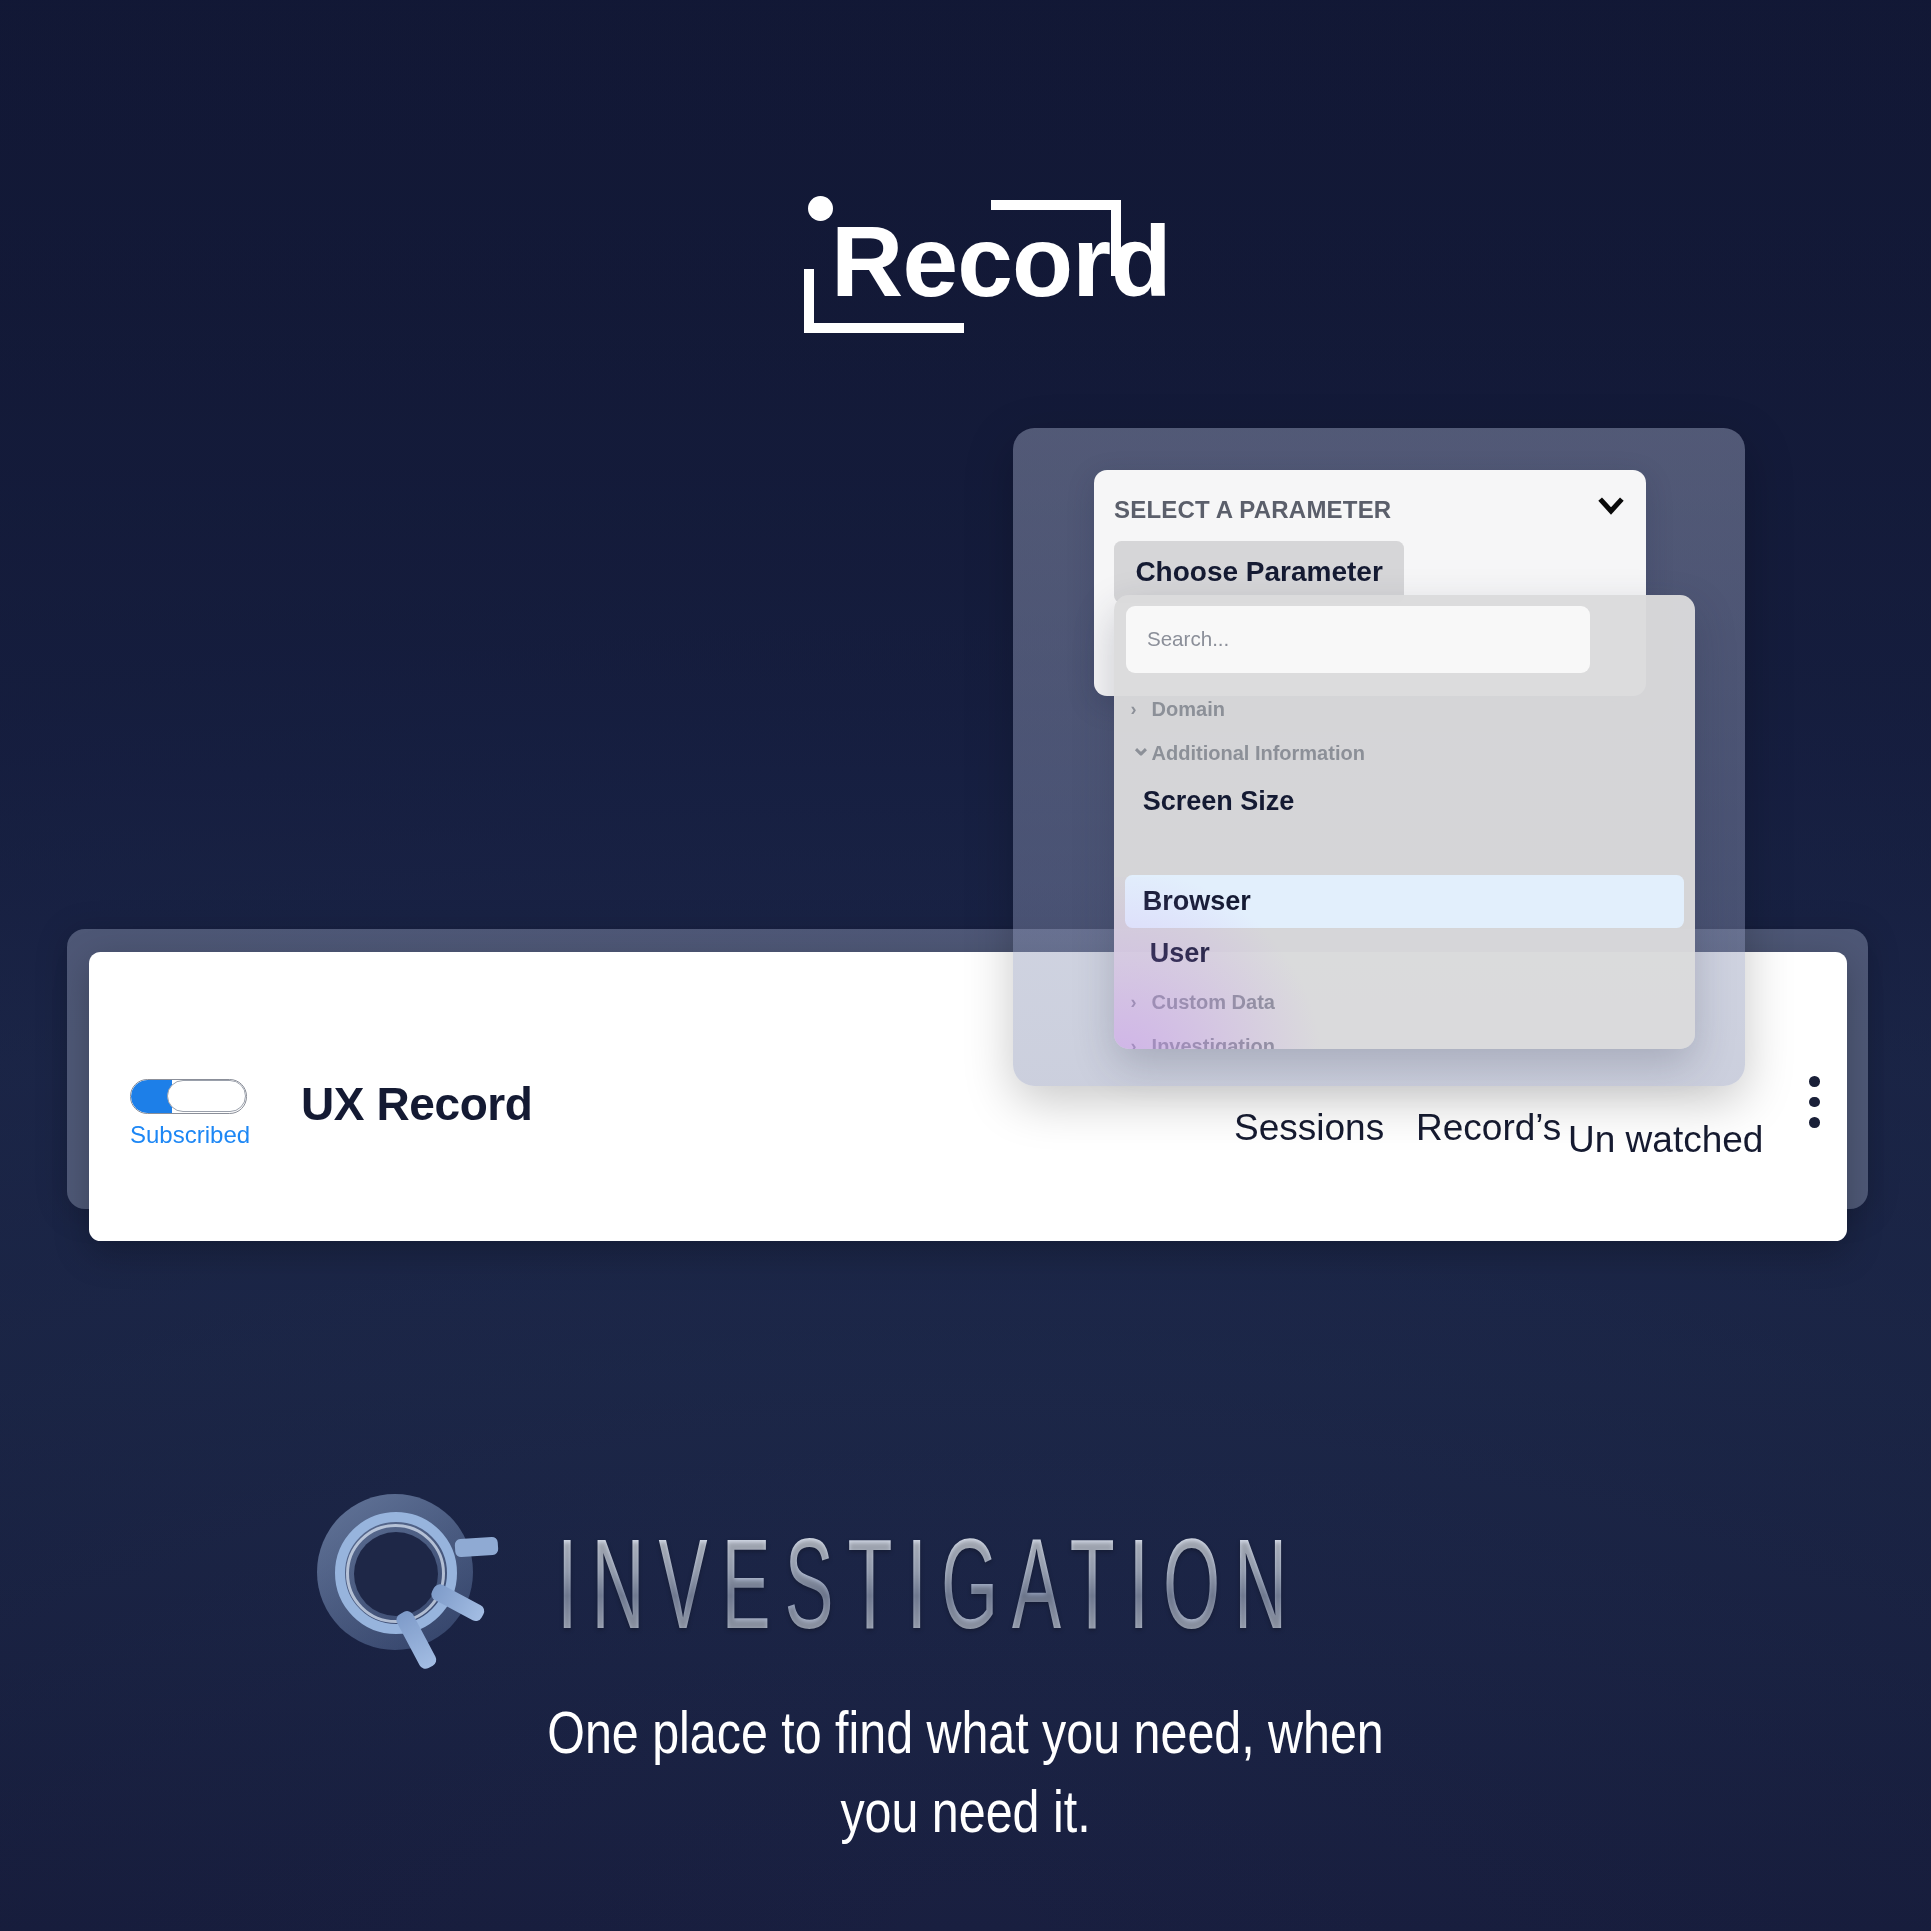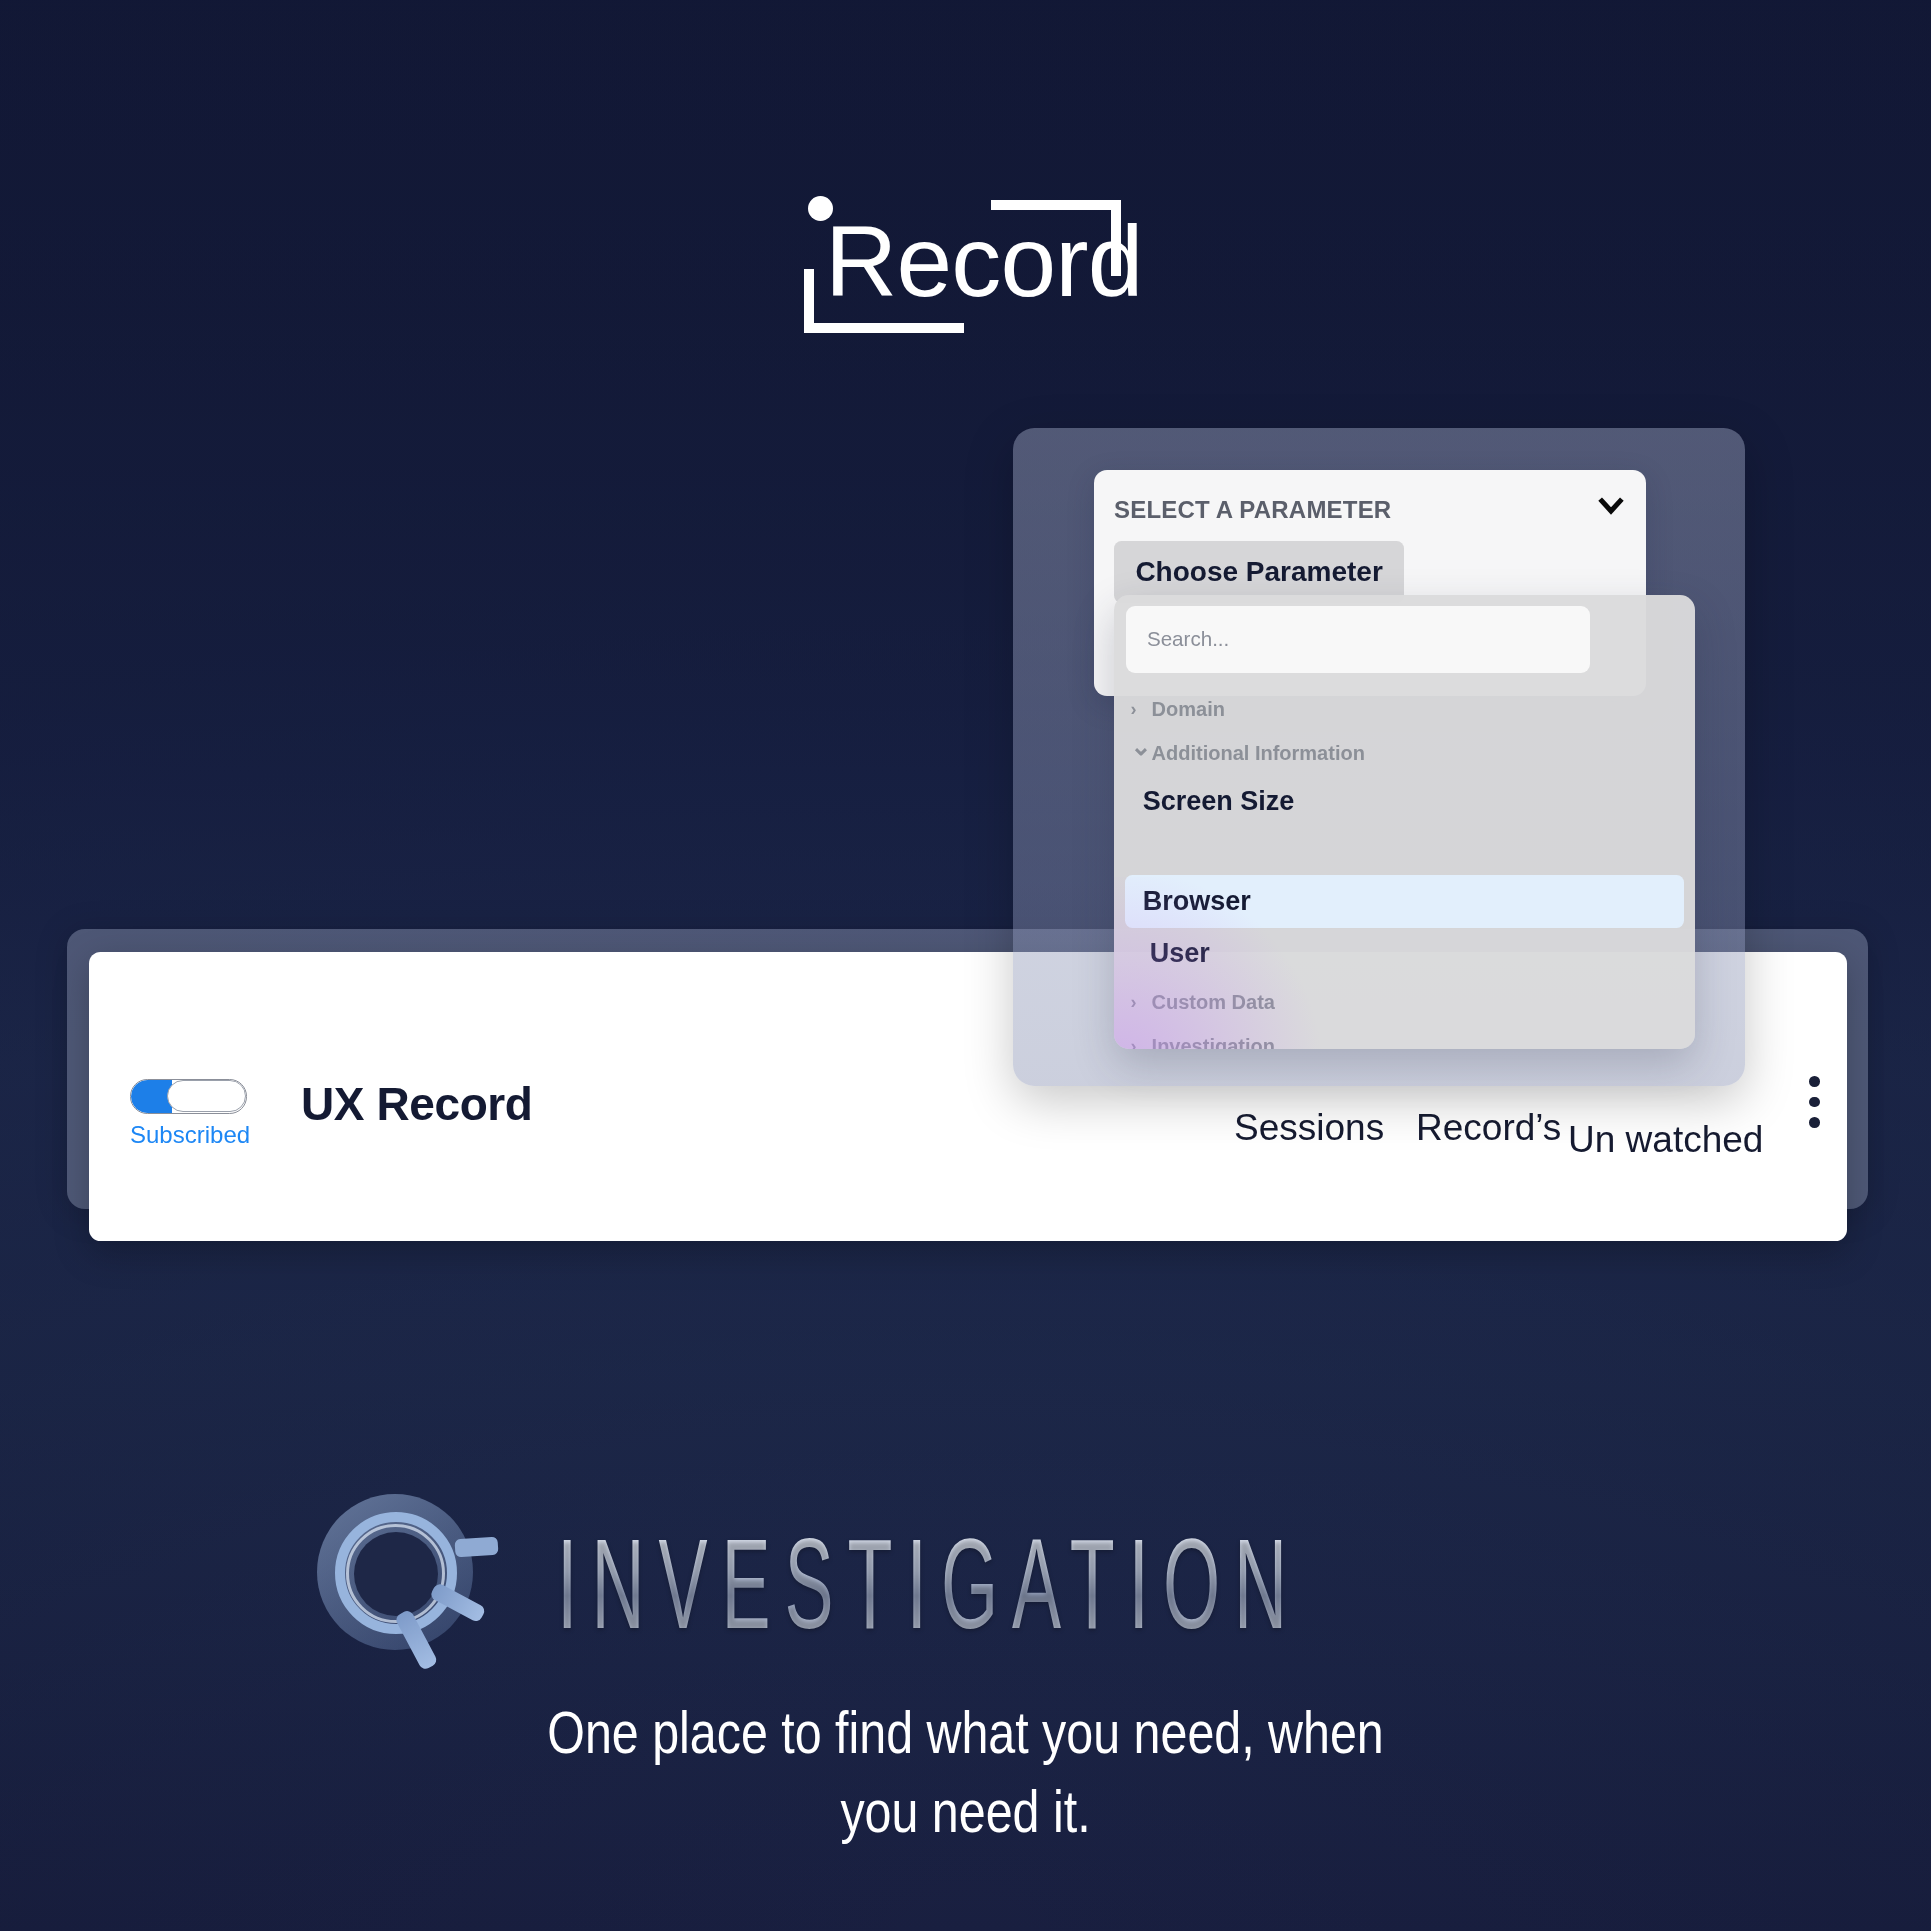--- a/index.html
+++ b/index.html
@@ -62,23 +62,23 @@
     background: #ffffff;
   }
   .rec-bracket-tr-v {
     position: absolute;
     left: 317px; top: 12.3px;
     width: 10px; height: 76px;
     background: #ffffff;
   }
   .rec-word {
     position: absolute;
-    left: 31px; top: 16.4px;
+    left: 37px; top: 16.4px;
     font-size: 100px;
-    font-weight: 400;
+    font-weight: 700;
     color: #ffffff;
     letter-spacing: -0.8px;
     line-height: 115px;
     font-family: "Liberation Sans", sans-serif;
   }
 
   
   #card-backing {
     position: absolute;
     left: 67px; top: 929px;

